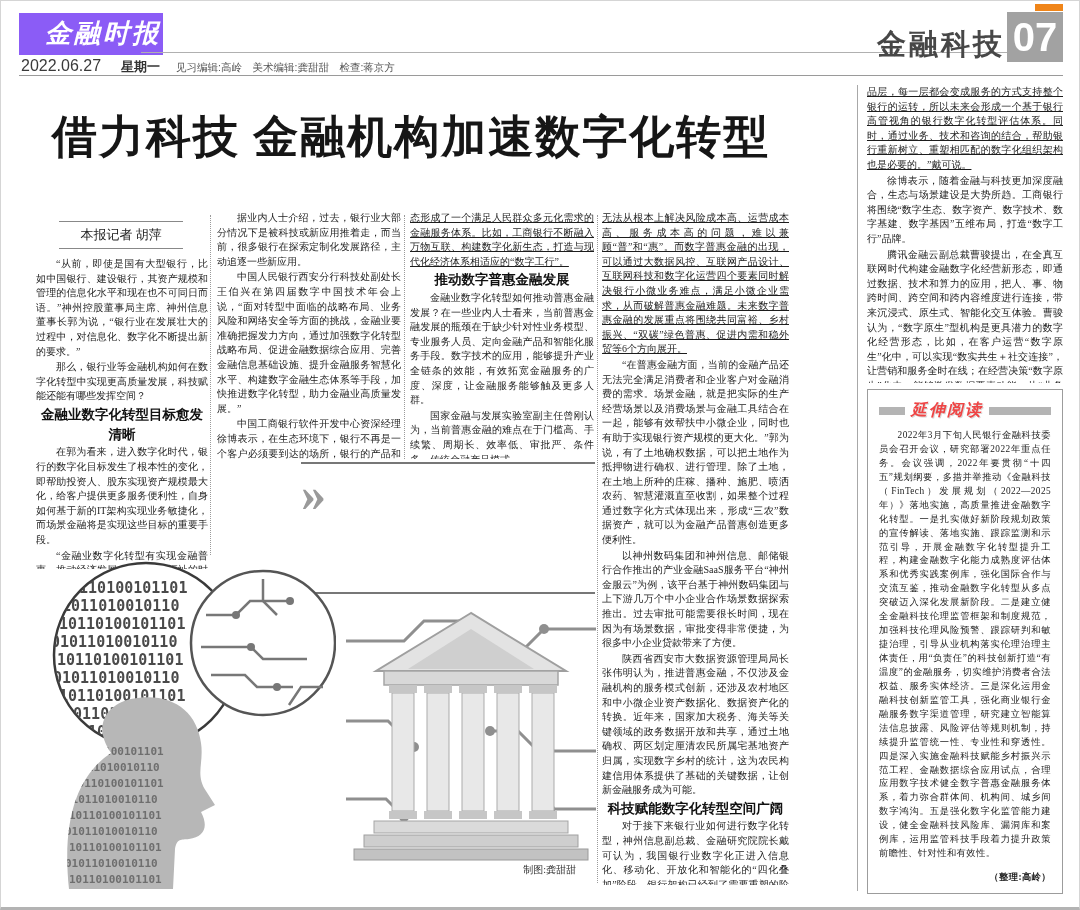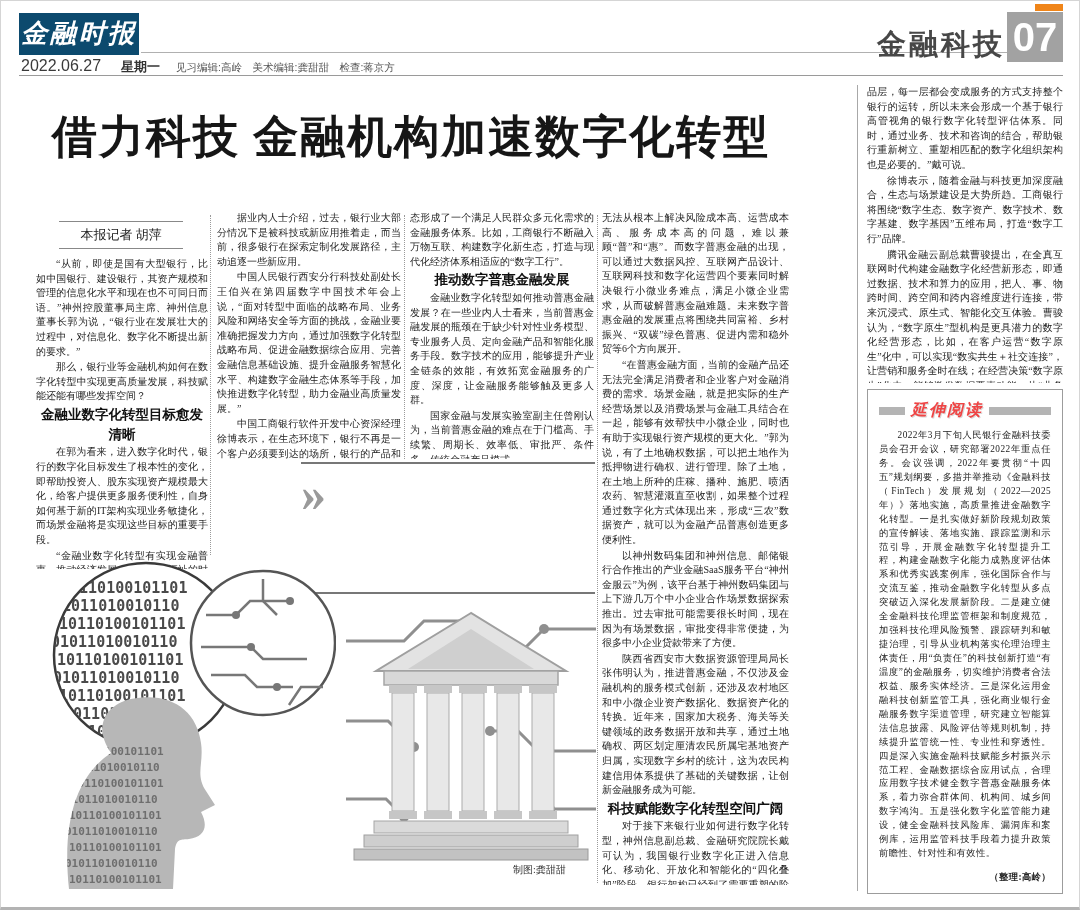--- a/index.html
+++ b/index.html
@@ -3,23 +3,23 @@
 <meta charset="utf-8">
 <style>
   html,body{margin:0;padding:0;background:#f2f2f0;}
   .page{
     position:relative;width:1080px;height:910px;background:#ffffff;
     box-sizing:border-box;border:1px solid #d5d5d5;border-bottom:3px solid #b3b3b3;
     font-family:"Liberation Serif","DejaVu Serif",serif;color:#222;overflow:hidden;
   }
   
   .logo-box{
-    position:absolute;left:18px;top:12px;width:120px;height:42px;background:#0c4a6e;
+    position:absolute;left:18px;top:12px;width:120px;height:42px;background:#8b5cf6;
     color:#fff;text-align:center;line-height:42px;font-size:26px;font-weight:bold;
-    font-style:italic;letter-spacing:3px;font-family:"Liberation Serif",serif;
+    font-style:italic;letter-spacing:3px;font-family:"Liberation Serif",serif;padding-left:24px;
   }
   .mast-line{position:absolute;left:140px;top:51px;width:922px;height:1px;background:#b0b0b0;}
   .date-row{position:absolute;left:20px;top:56px;display:flex;align-items:baseline;}
   .date{font-size:16px;color:#3a3a3a;font-family:"Liberation Sans",sans-serif;}
   .weekday{font-size:13px;font-weight:bold;color:#333;margin-left:20px;font-family:"Liberation Sans",sans-serif;}
   .editors{font-size:10.5px;color:#555;margin-left:16px;font-family:"Liberation Sans",sans-serif;}
   .top-rule{position:absolute;left:18px;top:74px;width:1044px;height:1px;background:#9a9a9a;}
   .section-title{
     position:absolute;left:876px;top:24px;width:128px;font-size:29px;font-weight:bold;
     color:#474747;letter-spacing:3px;font-family:"Liberation Sans",sans-serif;
@@ -37,38 +37,38 @@
     font-family:"Liberation Serif",serif;
   }
   .byline{
     position:absolute;left:58px;top:220px;width:124px;text-align:center;
     font-size:13px;color:#222;padding:4px 0;border-top:1px solid #888;border-bottom:1px solid #888;
   }
   
   .col{position:absolute;text-align:justify;font-size:10px;line-height:1.46;color:#1d1d1d;overflow:hidden;}
   .col p{margin:0 0 1px 0;}
   .para{text-indent:2em;}
-  .cont{text-indent:0;}
+  .cont{text-indent:0;text-decoration:underline;}
   .subhead{
     text-align:center;font-weight:bold;font-size:13.5px;color:#111;
     font-family:"Liberation Sans",sans-serif;margin:7px 0 5px;text-indent:0;
   }
   .vrule-dot{position:absolute;width:0;border-left:1px dotted #9a9a9a;}
   .vrule-solid{position:absolute;width:1px;background:#a8a8a8;}
   
   .pullquote{
     position:absolute;left:300px;top:461px;width:294px;height:132px;box-sizing:border-box;
     border-top:2px solid #777;border-bottom:2px solid #777;padding:8px 2px 6px 0;
     display:flex;align-items:flex-start;overflow:hidden;background:#fff;
   }
   .pq-mark{font-size:50px;line-height:0.8;color:#9a9a9a;font-weight:bold;margin:2px 6px 0 0;flex:none;}
   .pq-text{font-size:11px;line-height:1.58;font-weight:600;color:#101010;text-align:justify;}
   
   .illu{position:absolute;}
-  .bank-credit{position:absolute;left:512px;top:862px;width:95px;font-size:10px;color:#333;}
+  .bank-credit{position:absolute;left:480px;top:862px;width:95px;text-align:right;font-size:10px;color:#333;}
   
   .ext-box{
     position:absolute;left:866px;top:388px;width:196px;height:505px;box-sizing:border-box;
     border:1px solid #9c9c9c;background:#fff;padding:10px 11px 8px;overflow:hidden;
   }
   .ext-title-row{display:flex;align-items:center;margin-bottom:8px;}
   .ext-bar{height:8px;background:#b4b4b4;}
   .ext-bar.left{width:26px;margin-right:6px;}
   .ext-bar.right{flex:1;margin-left:6px;}
   .ext-title{

